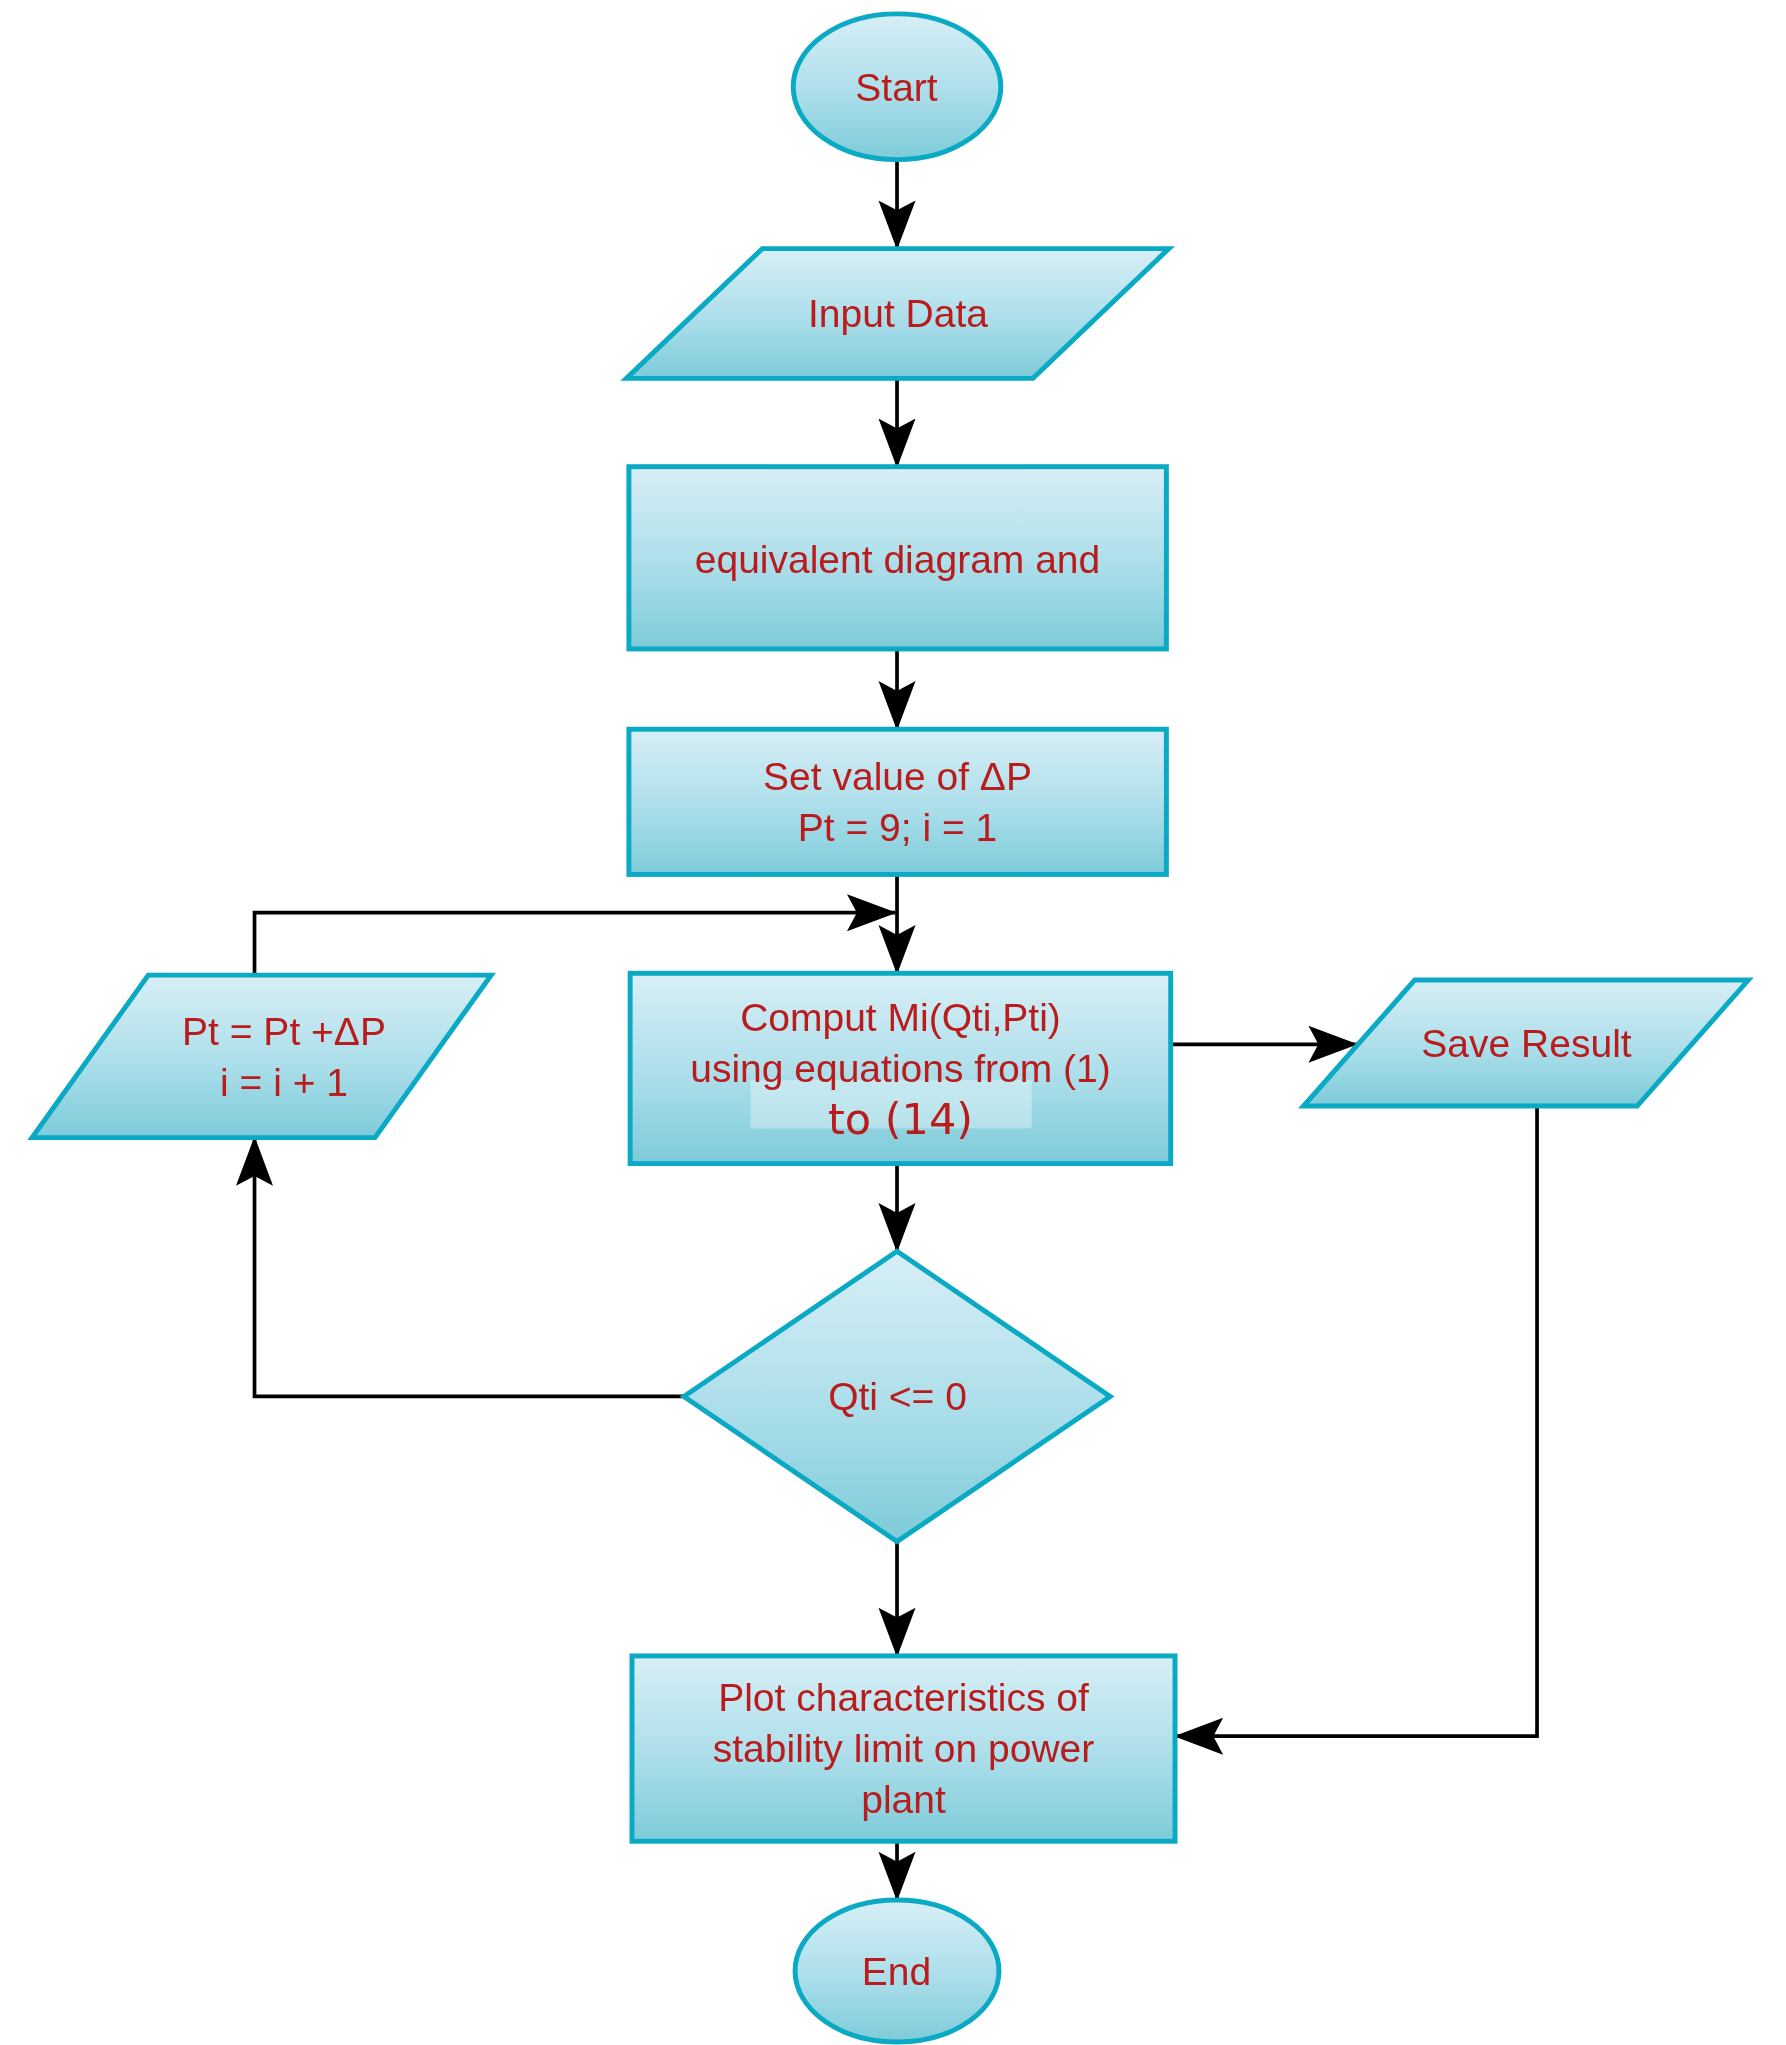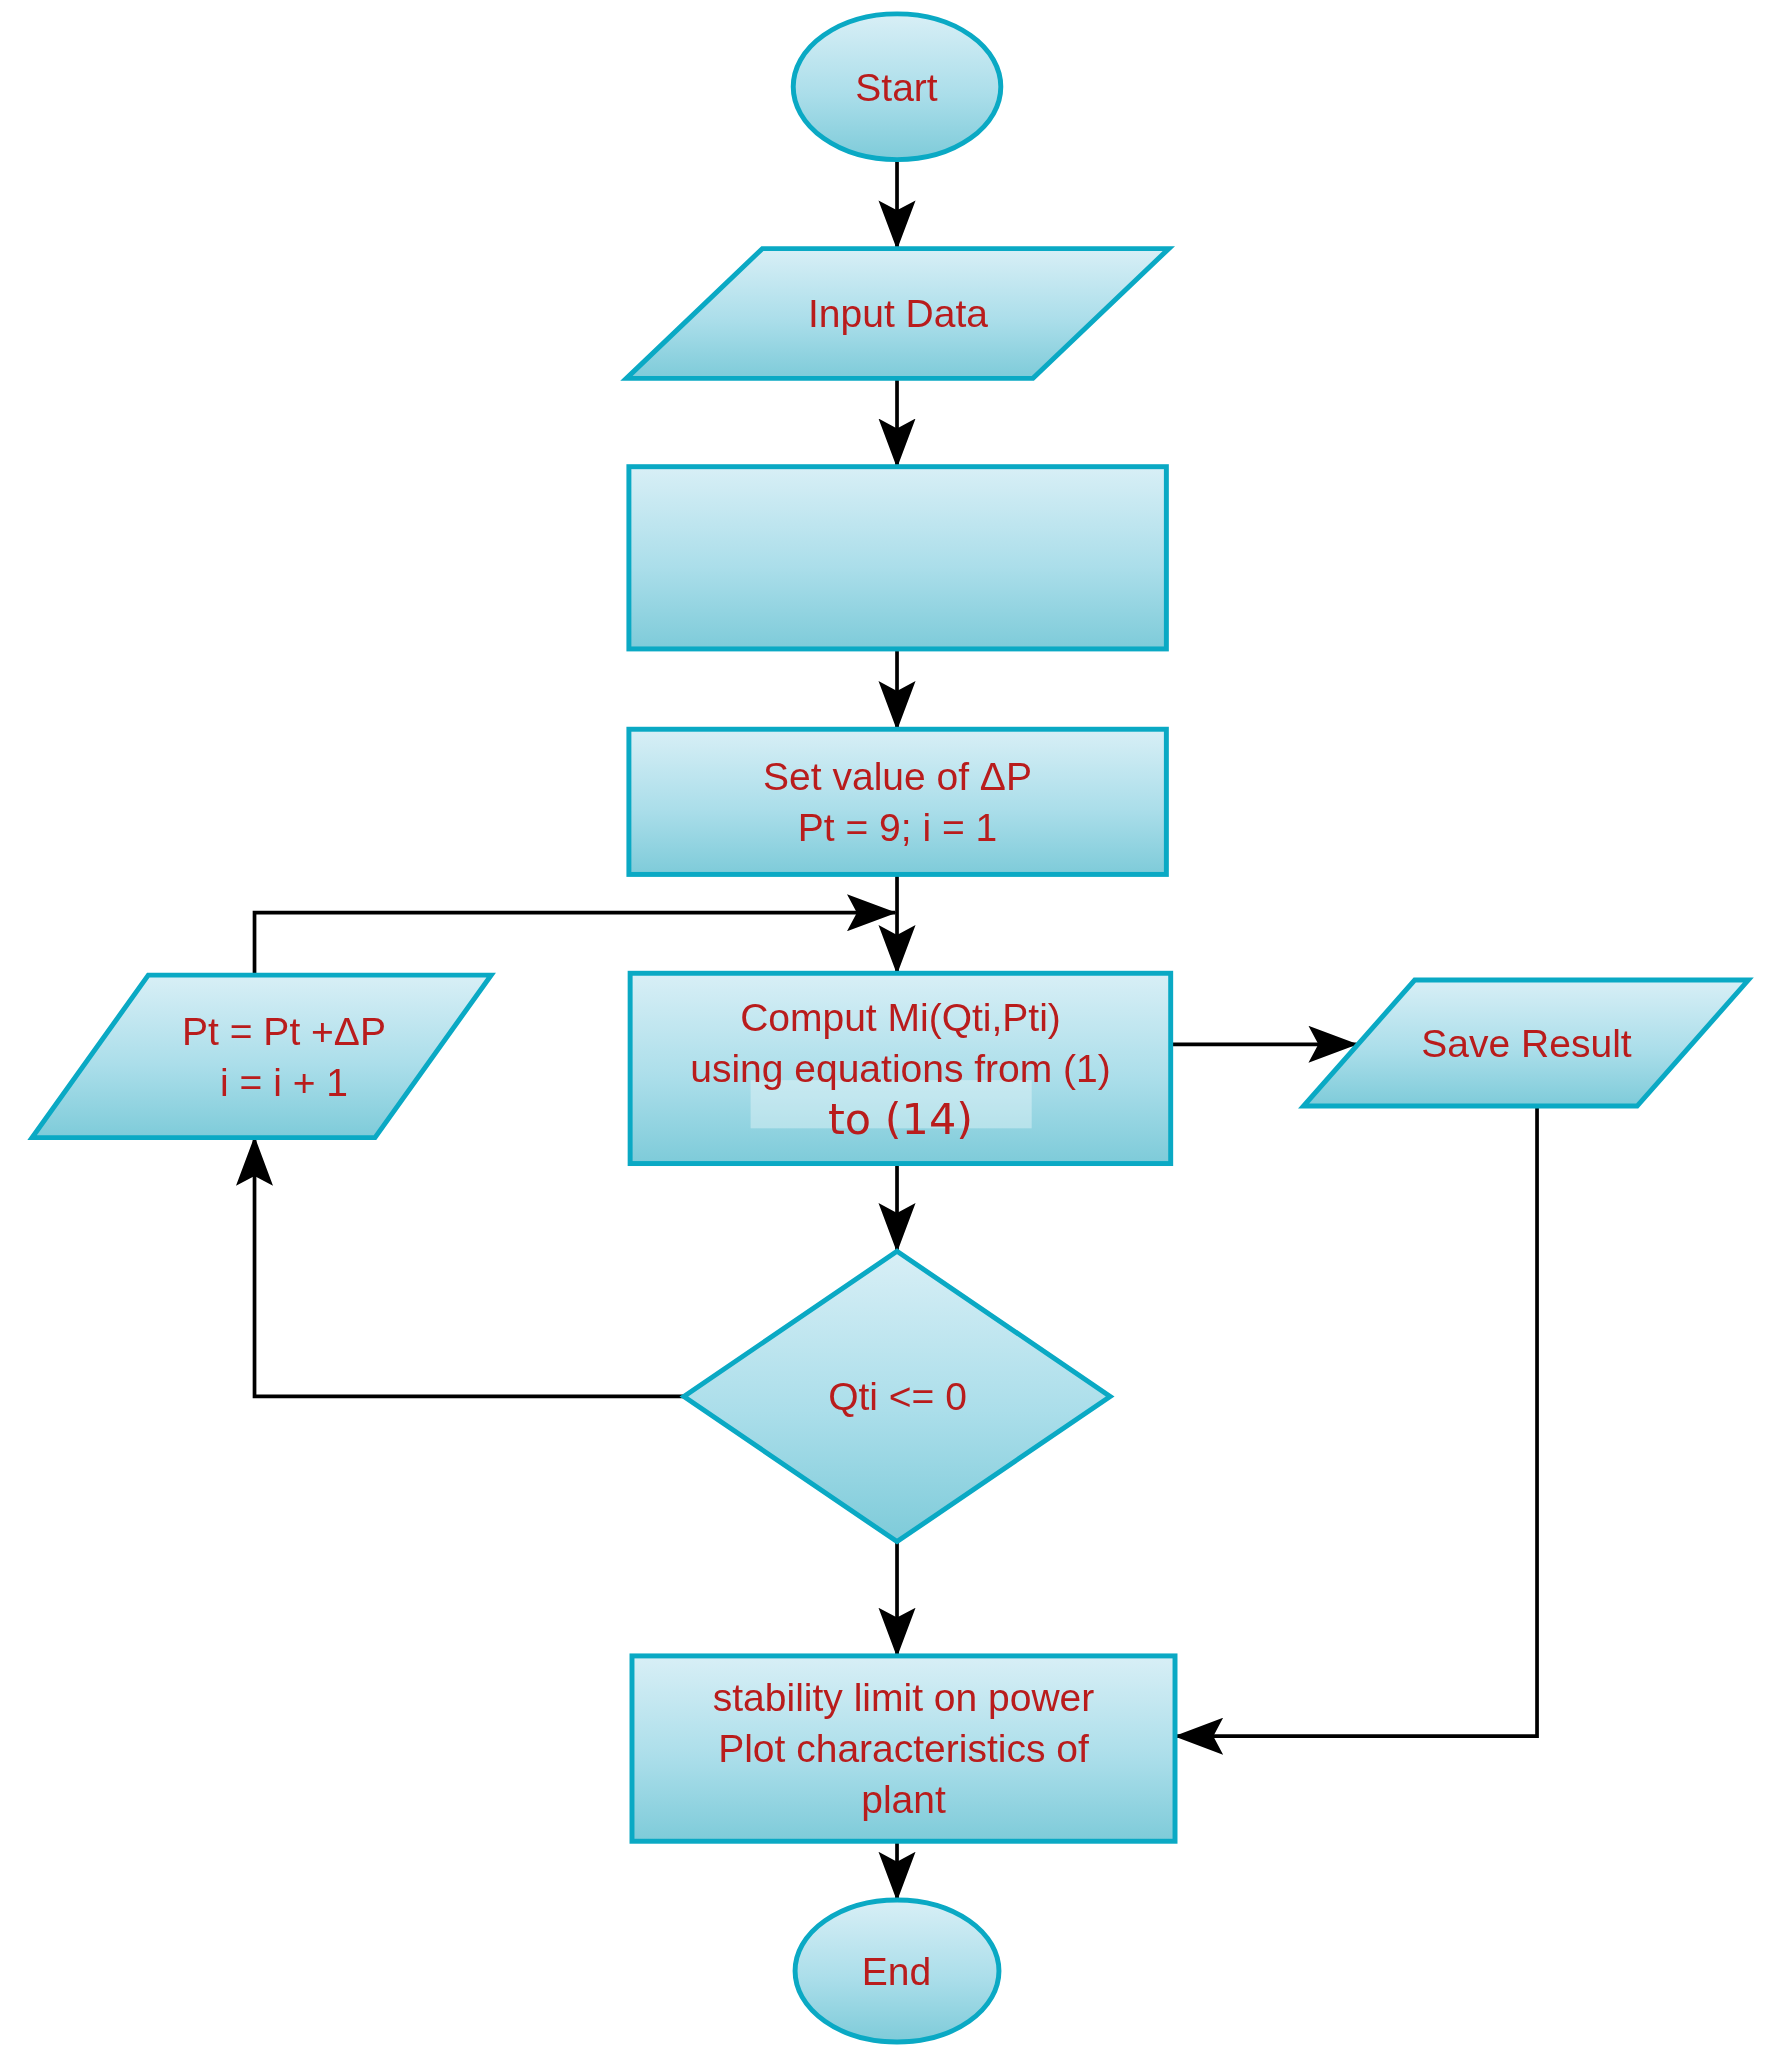--- a/index.html
+++ b/index.html
@@ -70,20 +70,21 @@
 
     <div class="label" style="left:773px;top:56px;width:247px;height:62px">
       <div>Start</div>
     </div>
 
     <div class="label" style="left:620px;top:279px;width:556px;height:68px">
       <div>Input Data</div>
     </div>
 
     <div class="label" style="left:629px;top:473px;width:537px;height:173px">
+      <div>equivalent diagram and</div>
     </div>
 
     <div class="label" style="left:629px;top:732px;width:537px;height:139px">
       <div>Set value of ΔP</div>
       <div>Pt = 9; i = 1</div>
     </div>
 
     <div class="label" style="left:630px;top:977px;width:541px;height:183px">
       <div>Comput Mi(Qti,Pti)</div>
       <div>using equations from (1)</div>
@@ -97,22 +98,22 @@
     <div class="label" style="left:712px;top:1365px;width:371px;height:62px">
       <div>Qti &lt;= 0</div>
     </div>
 
     <div class="label" style="left:68px;top:981px;width:432px;height:151px">
       <div>Pt = Pt +ΔP</div>
       <div>i = i + 1</div>
     </div>
 
     <div class="label" style="left:632px;top:1661px;width:543px;height:175px">
+      <div>Plot characteristics of</div>
       <div>stability limit on power</div>
-      <div>Plot characteristics of</div>
       <div>plant</div>
     </div>
 
     <div class="label" style="left:773px;top:1940px;width:247px;height:62px">
       <div>End</div>
     </div>
 
   </div>
 </div>
 

